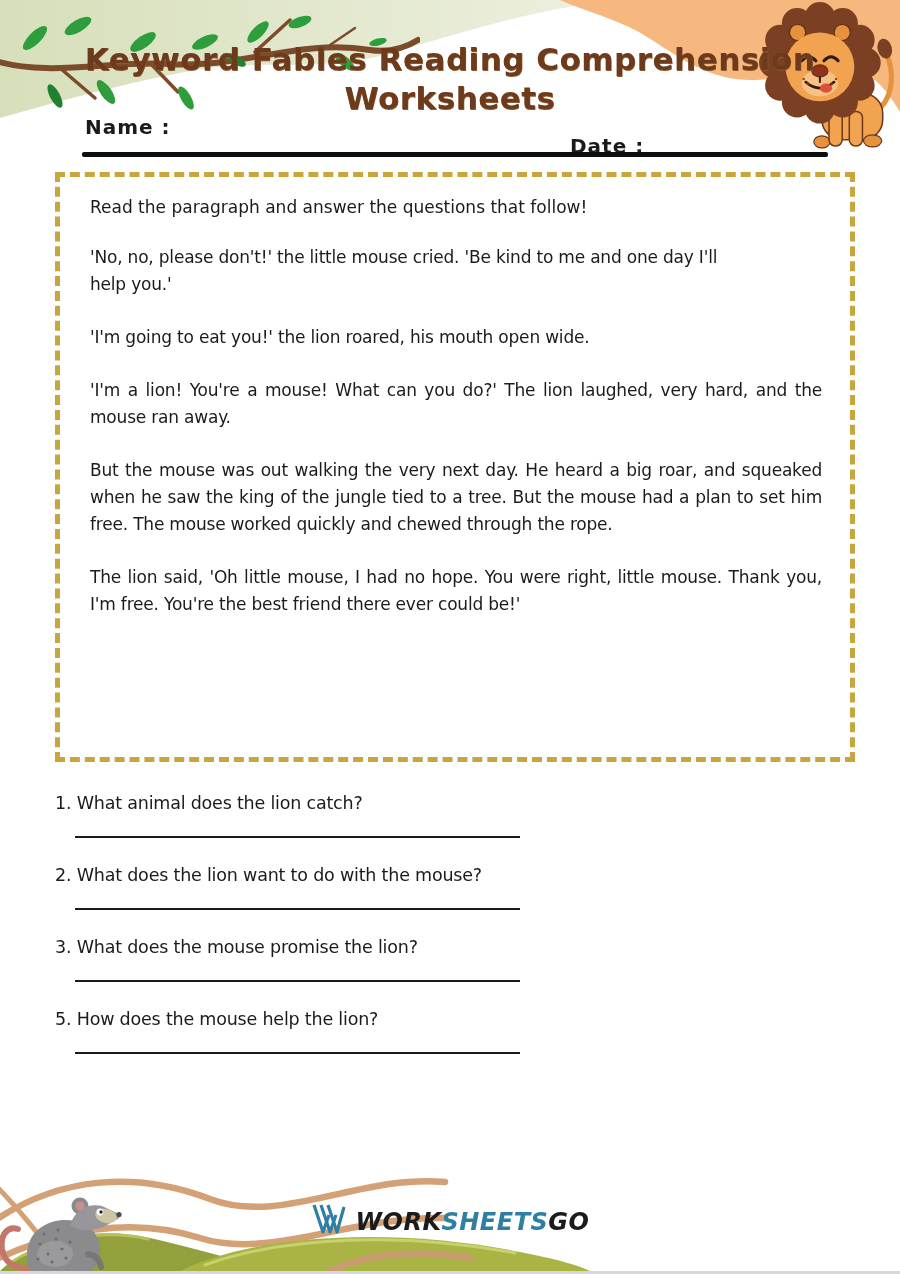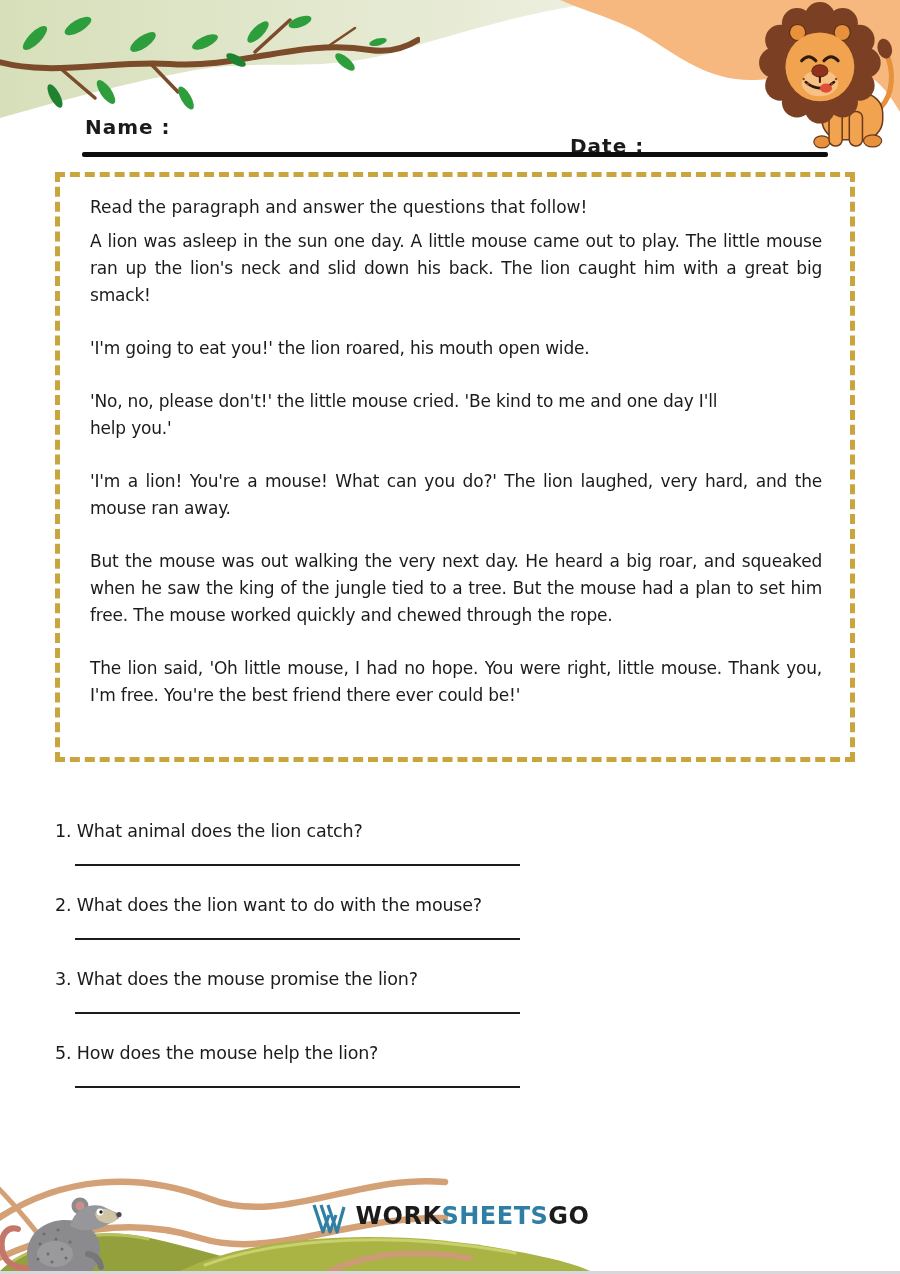--- a/index.html
+++ b/index.html
@@ -21,35 +21,35 @@
     color:#6E3A1C; text-shadow:0.5px 0.5px 0 #8a5a34;
   }
   .name-label { position:absolute; left:85px; top:115px; font-size:20px; font-weight:700; letter-spacing:1px; }
   .date-label { position:absolute; left:570px; top:134px; font-size:20px; font-weight:700; letter-spacing:1px; }
   .header-rule { position:absolute; left:82px; top:152px; width:746px; height:5px; background:#0d0d0d; border-radius:2px; }
 
   .story-box {
     position:absolute; left:55px; top:172px; width:800px; height:590px;
     border:5px dashed #C9A63D; padding:17px 28px 0 30px; background:#ffffff;
   }
-  .instruction { font-size:17px; line-height:26px; margin-bottom:8px; }
+  .instruction { font-size:17px; line-height:26px; margin-bottom:24px; }
   .story-title { font-size:19px; font-weight:700; text-align:center; margin-bottom:15px; letter-spacing:0.5px; }
   .para {
     font-size:17px; line-height:27px; text-align:justify; white-space:pre-line;
     margin-bottom:26px; letter-spacing:-0.2px;
   }
   .para:last-child { margin-bottom:16px; }
 
   .questions { position:absolute; left:55px; top:792px; width:600px; }
-  .question { margin-bottom:26px;margin-top:28px; }
+  .question { margin-bottom:26px; }
   .q-text { font-size:17.5px; line-height:23px; letter-spacing:-0.2px; }
   .answer-line { margin:21px 0 0 20px; width:445px; border-bottom:2px solid #1c1c1c; height:0; }
 
   .footer-art { position:absolute; left:0; top:1154px; }
-  .logo { position:absolute; left:0; top:1202px; width:100%; display:flex; justify-content:center; align-items:flex-start; gap:9px; }
+  .logo { position:absolute; left:0; top:1202px; width:100%; display:flex; justify-content:center; align-items:flex-end; gap:9px;font-style:italic; }
   .logo-text { font-size:24px; font-weight:800; letter-spacing:0.5px; color:#1b1b1b; }
   .logo-text .teal { color:#2E7FA3; }
   .bottom-edge { position:absolute; left:0; bottom:0; width:900px; height:3px; background:#D9D7DC; }
 </style>
 </head>
 <body>
 
 <div class="page">
 
   <svg class="corner-svg green-blob" width="640" height="135" viewBox="0 0 640 135">
@@ -126,30 +126,33 @@
     <path d="M48,79 q14,12 28,0" stroke="#2E1A0E" stroke-width="2.5" fill="none" stroke-linecap="round"></path>
     <ellipse cx="68" cy="85" rx="6" ry="4.5" fill="#DD4F38"></ellipse>
     <g fill="#8A4A22">
       <circle cx="46" cy="76" r="1.2"></circle>
         <circle cx="50" cy="81" r="1.2"></circle>
       <circle cx="78" cy="76" r="1.2"></circle>
         <circle cx="74" cy="81" r="1.2"></circle>
     </g>
   </svg>
 
+  <div class="title-wrap">
+    <div class="title">Keyword Fables Reading Comprehension</div>
+    <div class="title">Worksheets</div>
+  </div>
   <div class="name-label">Name :</div>
   <div class="date-label">Date :</div>
   <div class="header-rule"></div>
 
   <div class="story-box">
     <div class="instruction">Read the paragraph and answer the questions that follow!</div>
-    <div class="para">A lion was asleep in the sun one day. A little mouse came out to play. The little mouse ran up the lion's neck and slid down his back. The lion caught him with a great big smack!</div>
-    <div class="para">'I'm going to eat you!' the lion roared, his mouth open wide.</div>
     <div class="para">'No, no, please don't!' the little mouse cried. 'Be kind to me and one day I'll
 help you.'</div>
+    <div class="para">'I'm going to eat you!' the lion roared, his mouth open wide.</div>
     <div class="para">'I'm a lion! You're a mouse! What can you do?' The lion laughed, very hard, and the mouse ran away.</div>
     <div class="para">But the mouse was out walking the very next day. He heard a big roar, and squeaked when he saw the king of the jungle tied to a tree. But the mouse had a plan to set him free. The mouse worked quickly and chewed through the rope.</div>
     <div class="para">The lion said, 'Oh little mouse, I had no hope. You were right, little mouse. Thank you, I'm free. You're the best friend there ever could be!'</div>
   </div>
 
   <div class="questions">
     <div class="question">
       <div class="q-text"><span>1.</span> <span>What animal does the lion catch?</span></div>
       <div class="answer-line"></div>
     </div>

